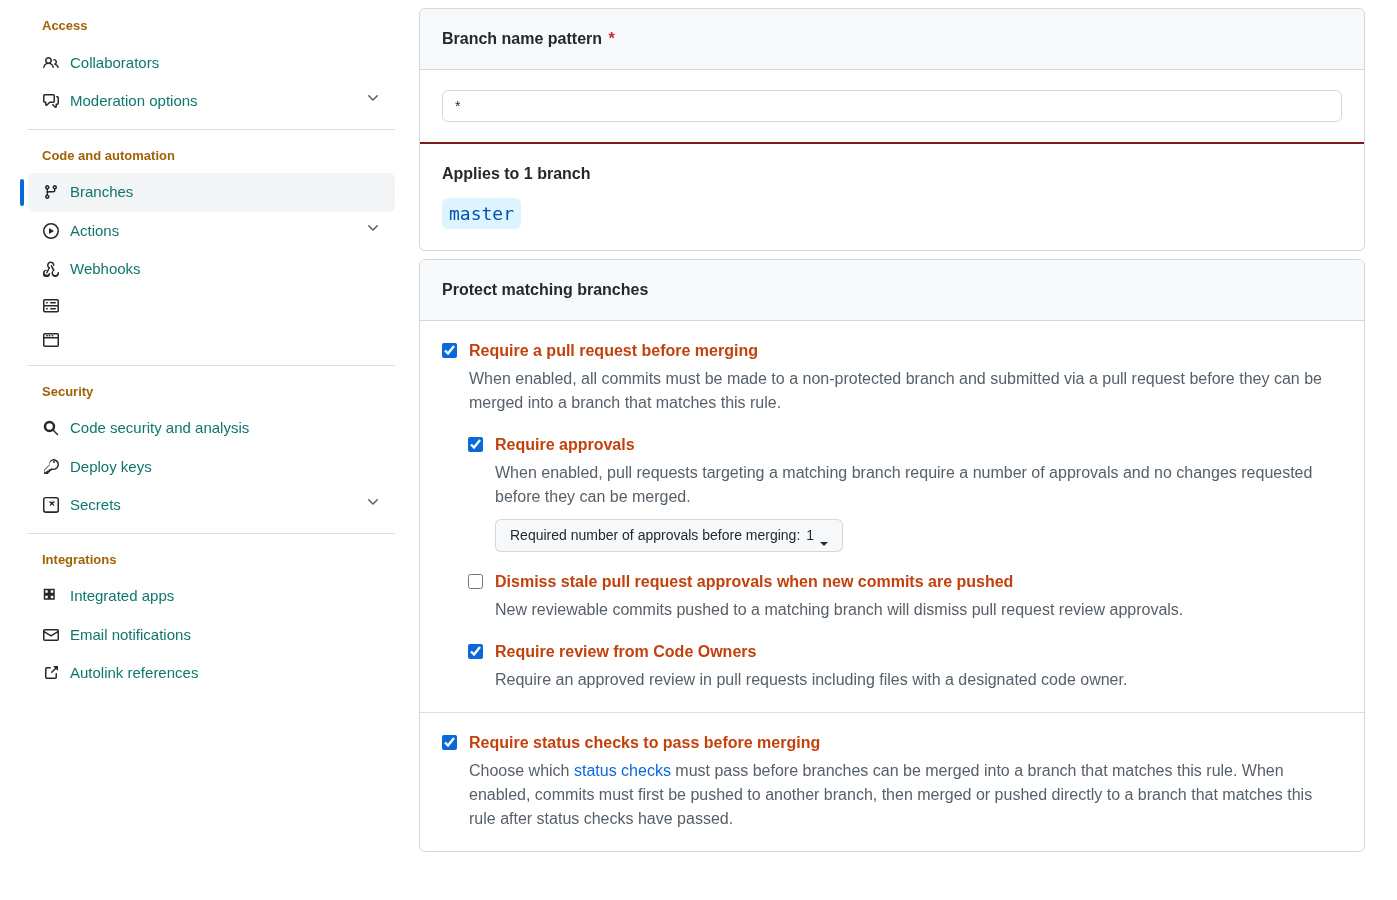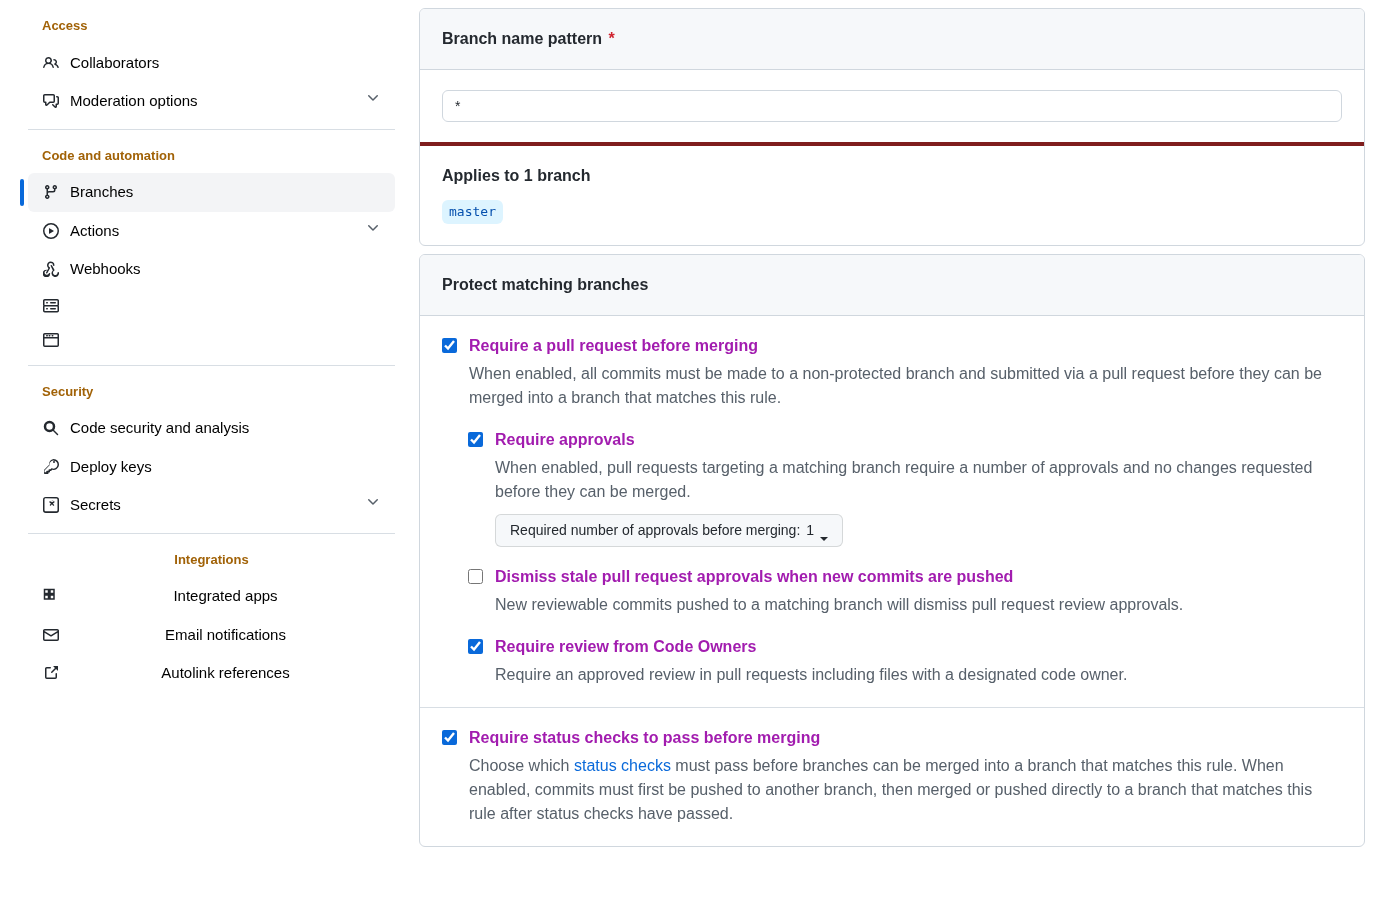--- a/index.html
+++ b/index.html
@@ -22,35 +22,34 @@
     padding: 16px 0 16px 28px;
   }
   .sidebar-section {
     border-bottom: 1px solid #d8dee4;
     padding-bottom: 8px;
     margin-bottom: 16px;
     margin-right: 0;
   }
   .sidebar-section:last-child {
     border-bottom: none;
-    text-align: center;
   }
   .sidebar-section-header {
     font-size: 13px;
     font-weight: 600;
     color: #a16207;
     padding: 0 14px 8px 14px;
   }
   .sidebar-item {
     display: flex;
     align-items: center;
     padding: 8px 14px;
     border-radius: 6px;
     cursor: pointer;
-    color: #000000;
+    color: #0f766e;
     gap: 10px;
     position: relative;
   }
   .sidebar-item.active {
     background-color: #f3f4f6;
     font-weight: 400;
   }
   .sidebar-item.active::before {
     content: "";
     position: absolute;
@@ -98,21 +97,21 @@
     border-bottom: 1px solid #d0d7de;
     font-size: 16px;
     font-weight: 700;
     color: #24292f;
   }
   .card-body {
     padding: 20px 22px;
   }
   .card-footer-section {
     padding: 18px 22px 21px 22px;
-    border-top: 4px solid #7f1d1d;
+    border-top: 2px solid #7f1d1d;
   }
   .card-footer-section h3 {
     font-size: 16px;
     font-weight: 700;
     margin-bottom: 12px;
   }
   .required-asterisk {
     color: #cf222e;
     margin-left: 2px;
   }
@@ -125,21 +124,21 @@
     border-radius: 6px;
     background: #ffffff;
     color: #24292f;
   }
   .branch-pill {
     background-color: #ddf4ff;
     color: #0550ae;
     padding: 2px 7px;
     border-radius: 6px;
     font-family: ui-monospace, SFMono-Regular, "SF Mono", Menlo, Consolas, monospace;
-    font-size: 13px;
+    font-size: 18px;
     display: inline-block;
   }
 
   .protect-body {
     padding: 0;
   }
   .protect-group {
     padding: 18px 22px 20px 22px;
     border-bottom: 1px solid #d8dee4;
   }
@@ -158,21 +157,21 @@
     margin-top: 4px;
     accent-color: #0969da;
     flex-shrink: 0;
   }
   .check-content {
     flex: 1;
   }
   .check-title {
     font-size: 16px;
     font-weight: 700;
-    color: #a21caf;
+    color: #c2410c;
   }
   .check-desc {
     font-size: 16px;
     color: #57606a;
     margin-top: 4px;
   }
   .check-desc a {
     color: #0969da;
     text-decoration: none;
   }

